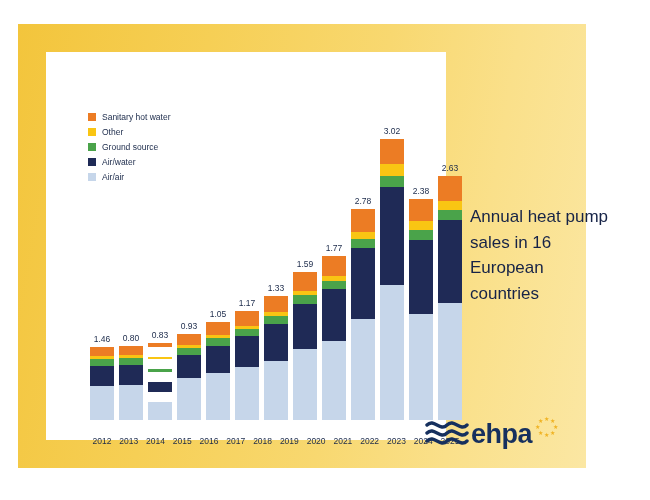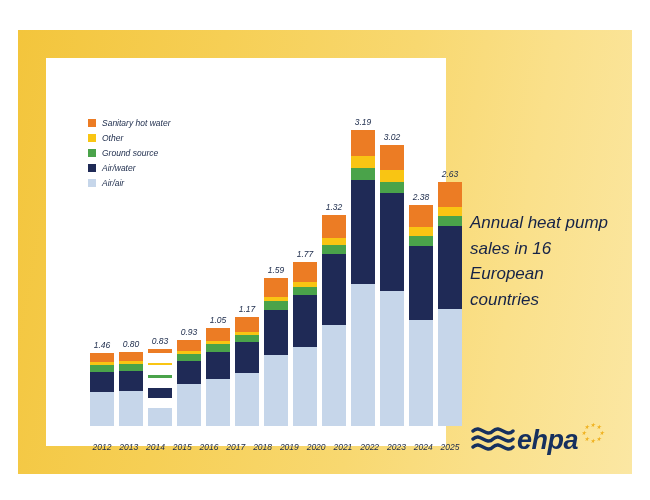--- a/index.html
+++ b/index.html
@@ -9,25 +9,24 @@
   body {
     width: 650px;
     height: 500px;
     background: #ffffff;
     font-family: "Liberation Sans", sans-serif;
     overflow: hidden;
   }
   #slide {
     position: absolute;
     left: 18px;
-    top: 30px;
-    width: 614px;
+    top: 24px;
+    width: 568px;
     height: 444px;
     background: linear-gradient(100deg, #f3c53c 0%, #f6cf55 30%, #f8d870 58%, #fae08a 78%, #fbe7a3 100%);
-    font-style: italic;
   }
   
   #panel {
     position: absolute;
     left: 28px;
     top: 28px;
     width: 400px;
     height: 388px;
     background: #ffffff;
   }
@@ -227,51 +226,51 @@
             <div class="seg" style="background: rgb(198, 214, 234); height: 47.4px;"></div>
           </div>
           <div class="bar-col" style="height: 108.741px;">
             <div class="bar-total">1.17</div>
             <div class="seg" style="background: rgb(236, 124, 36); height: 14.8706px;"></div>
             <div class="seg" style="background: rgb(249, 197, 19); height: 2.78824px;"></div>
             <div class="seg" style="background: rgb(74, 163, 74); height: 7.43529px;"></div>
             <div class="seg" style="background: rgb(31, 42, 86); height: 30.6706px;"></div>
             <div class="seg" style="background: rgb(198, 214, 234); height: 52.9765px;"></div>
           </div>
+          <div class="bar-col" style="height: 123.612px;">
+            <div class="bar-total">1.33</div>
+            <div class="seg" style="background: rgb(236, 124, 36); height: 15.8px;"></div>
+            <div class="seg" style="background: rgb(249, 197, 19); height: 3.71765px;"></div>
+            <div class="seg" style="background: rgb(74, 163, 74); height: 8.36471px;"></div>
+            <div class="seg" style="background: rgb(31, 42, 86); height: 36.2471px;"></div>
+            <div class="seg" style="background: rgb(198, 214, 234); height: 59.4824px;"></div>
+          </div>
           <div class="bar-col" style="height: 147.776px; text-align: center;">
             <div class="bar-total">1.59</div>
             <div class="seg" style="background: rgb(236, 124, 36); height: 18.5882px;"></div>
             <div class="seg" style="background: rgb(249, 197, 19); height: 4.64706px;"></div>
             <div class="seg" style="background: rgb(74, 163, 74); height: 8.36471px;"></div>
             <div class="seg" style="background: rgb(31, 42, 86); height: 45.5412px;"></div>
             <div class="seg" style="background: rgb(198, 214, 234); height: 70.6353px;"></div>
           </div>
           <div class="bar-col" style="height: 164.506px;">
             <div class="bar-total">1.77</div>
             <div class="seg" style="background: rgb(236, 124, 36); height: 20.4471px;"></div>
             <div class="seg" style="background: rgb(249, 197, 19); height: 4.64706px;"></div>
             <div class="seg" style="background: rgb(74, 163, 74); height: 8.36471px;"></div>
             <div class="seg" style="background: rgb(31, 42, 86); height: 52.0471px;"></div>
             <div class="seg" style="background: rgb(198, 214, 234); height: 79px;"></div>
           </div>
           <div class="bar-col" style="height: 210.976px;">
-            <div class="bar-total">1.32</div>
+            <div class="bar-total">2.78</div>
             <div class="seg" style="background: rgb(236, 124, 36); height: 23.2353px;"></div>
             <div class="seg" style="background: rgb(249, 197, 19); height: 6.50588px;"></div>
             <div class="seg" style="background: rgb(74, 163, 74); height: 9.29412px;"></div>
             <div class="seg" style="background: rgb(31, 42, 86); height: 70.6353px;"></div>
             <div class="seg" style="background: rgb(198, 214, 234); height: 101.306px;"></div>
-          </div>
-          <div class="bar-col" style="height: 296.482px;">
-            <div class="bar-total">3.19</div>
-            <div class="seg" style="background: rgb(236, 124, 36); height: 26.0235px;"></div>
-            <div class="seg" style="background: rgb(249, 197, 19); height: 12.0824px;"></div>
-            <div class="seg" style="background: rgb(74, 163, 74); height: 12.0824px;"></div>
-            <div class="seg" style="background: rgb(31, 42, 86); height: 104.094px;"></div>
-            <div class="seg" style="background: rgb(198, 214, 234); height: 142.2px;"></div>
           </div>
           <div class="bar-col" style="height: 280.682px;">
             <div class="bar-total">3.02</div>
             <div class="seg" style="background: rgb(236, 124, 36); height: 25.0941px;"></div>
             <div class="seg" style="background: rgb(249, 197, 19); height: 11.1529px;"></div>
             <div class="seg" style="background: rgb(74, 163, 74); height: 11.1529px;"></div>
             <div class="seg" style="background: rgb(31, 42, 86); height: 98.5176px;"></div>
             <div class="seg" style="background: rgb(198, 214, 234); height: 134.765px;"></div>
           </div>
           <div class="bar-col" style="height: 221.2px;">

